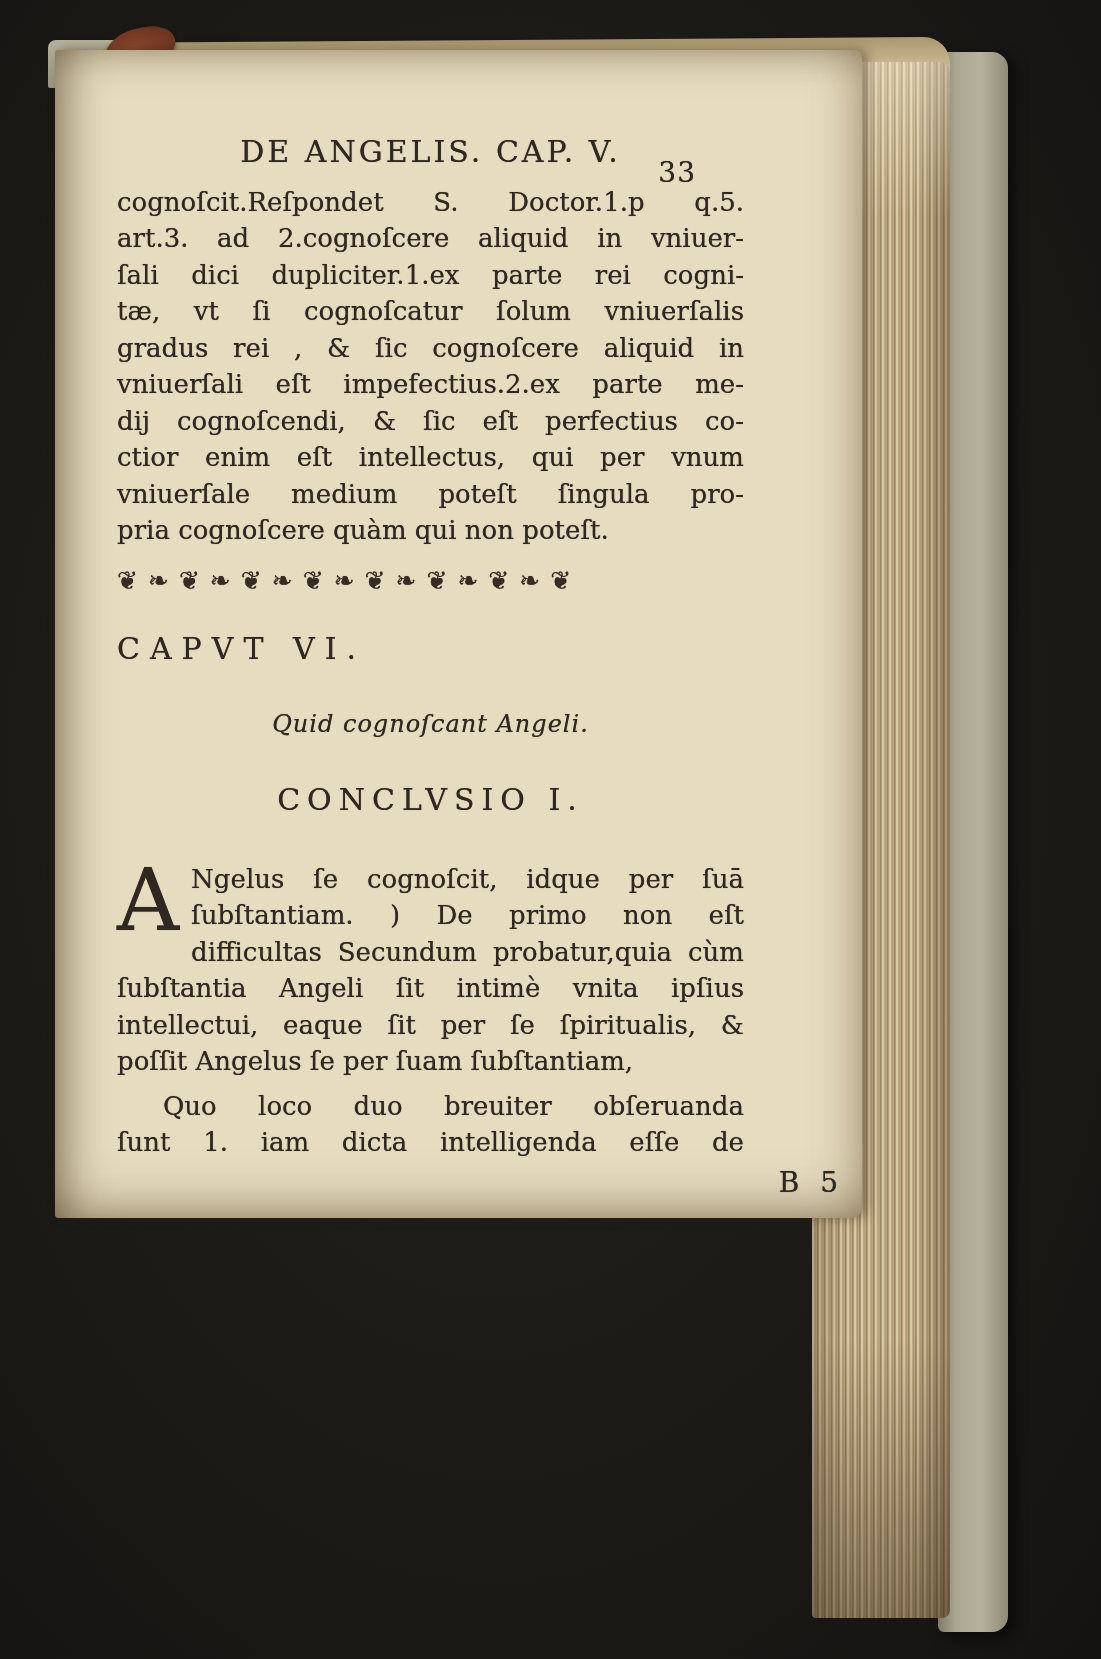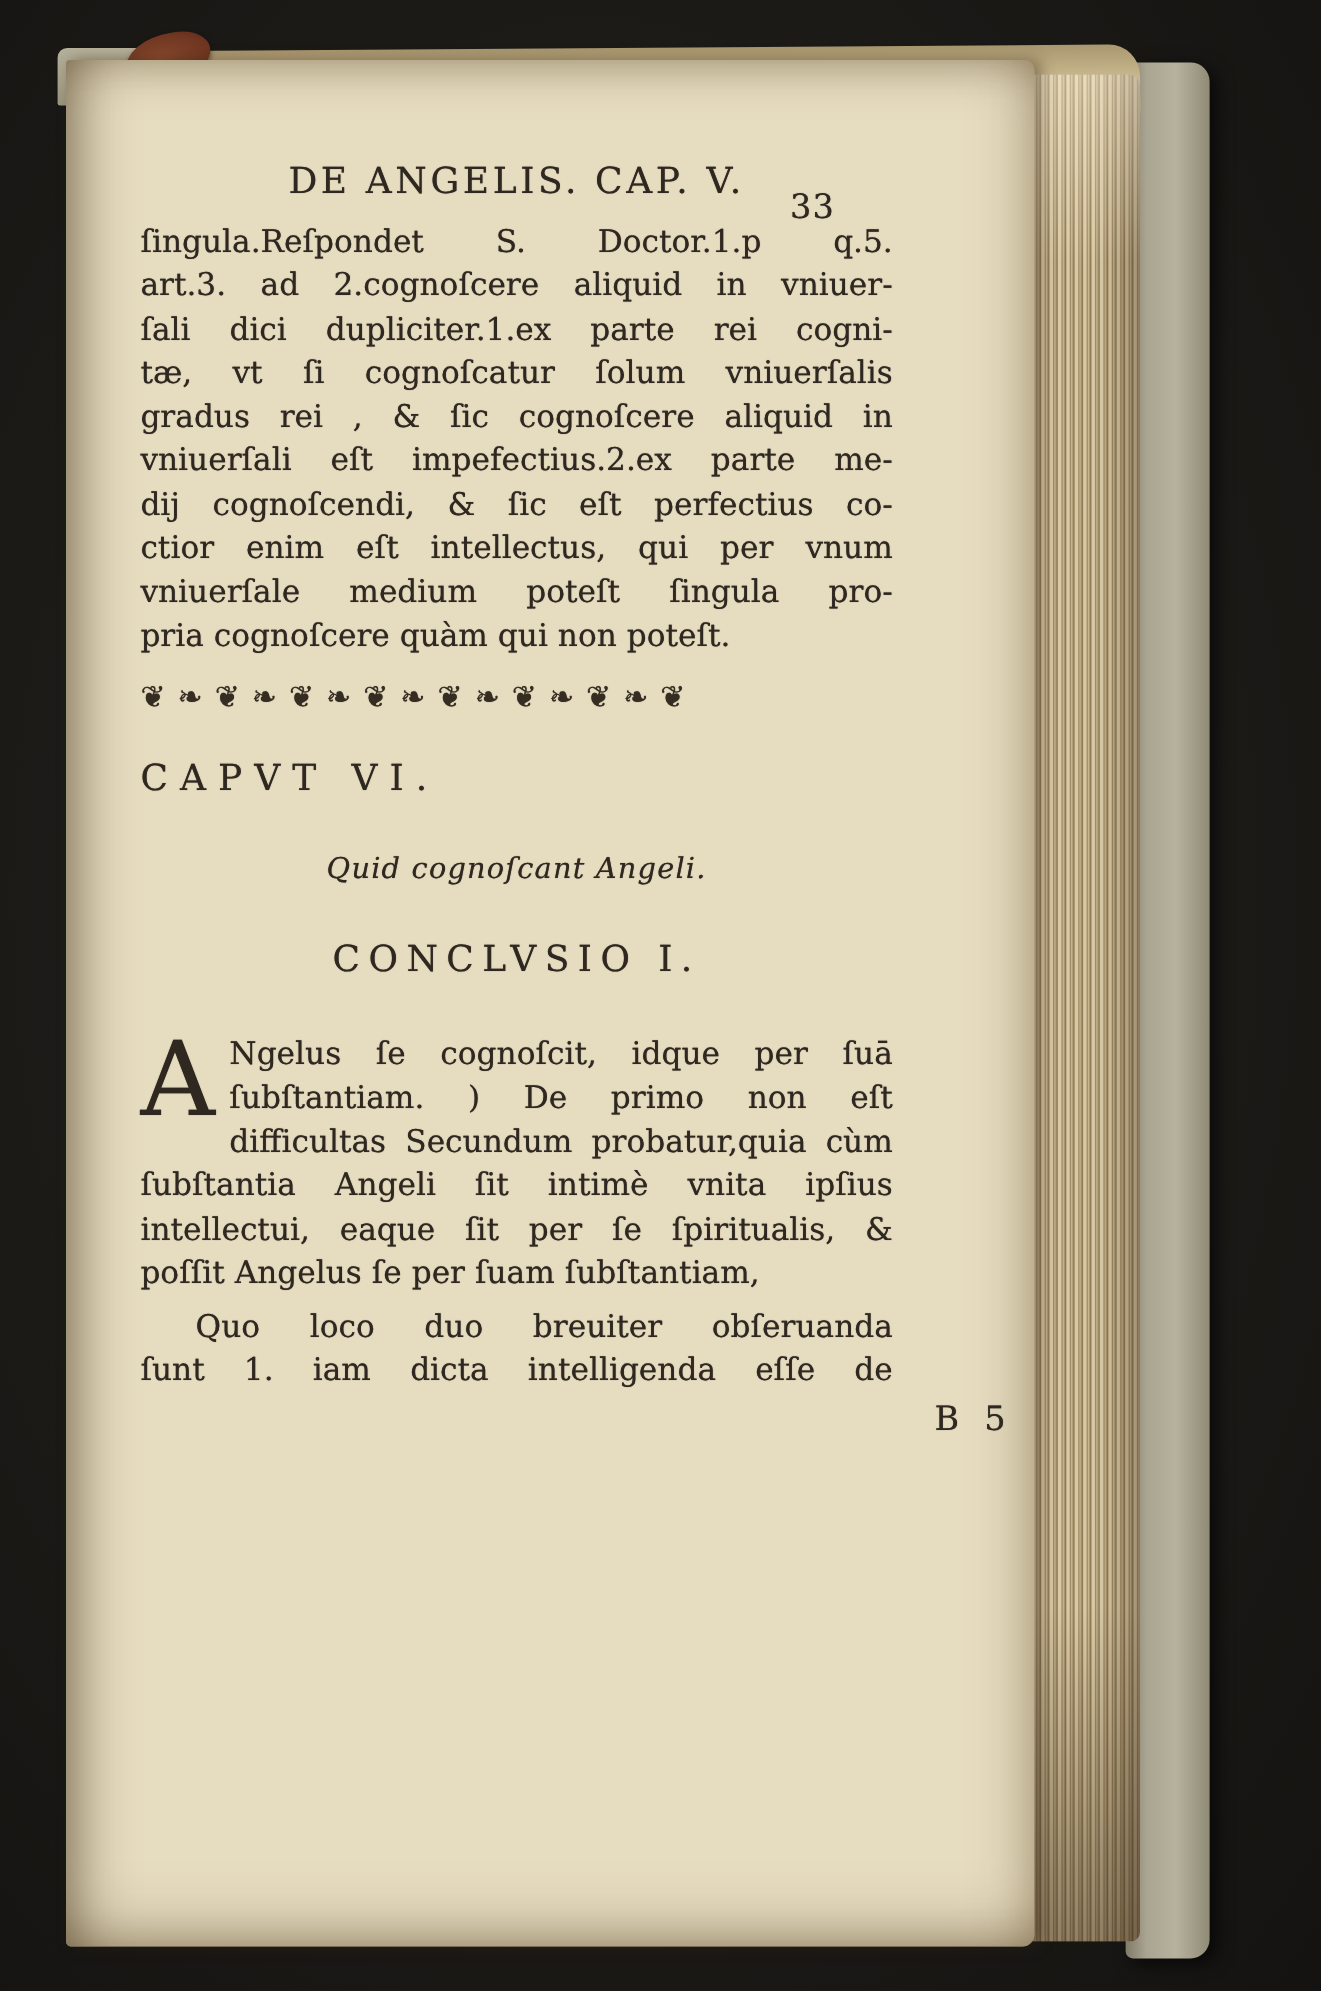--- a/index.html
+++ b/index.html
@@ -70,21 +70,21 @@
       repeating-linear-gradient(90deg,
         var(--stack-light) 0px, var(--stack-light) 2px,
         #9c8460 3px, #c9b890 4px,
         var(--stack-dark) 6px, #d2c29c 7px);
     border-radius: 6px 10px 8px 4px;
     z-index: 4;
   }
   
   .page {
     position: absolute;
-    left: 55px; top: 50px; width: 807px; height: 1572px;
+    left: 55px; top: 50px; width: 807px; height: 1168px;
     background:
       radial-gradient(ellipse at 30% 70%, rgba(0,0,0,0) 60%, rgba(120,95,55,.14) 100%),
       radial-gradient(ellipse at 62% 28%, rgba(140,110,70,.10) 0%, rgba(0,0,0,0) 22%),
       radial-gradient(ellipse at 45% 40%, #ebe2c8 0%, #e6dcc0 50%, #dccd ab 80%, #d0c09b 100%),
       linear-gradient(90deg, #c6b48d 0%, #e2d8bb 7%, var(--page) 14%, var(--page) 88%, #d6c7a3 100%);
     background-color: var(--page);
     border-radius: 3px 8px 10px 4px;
     box-shadow:
       inset 34px 0 46px -24px rgba(70,52,28,.55),
       inset -34px 0 50px -30px rgba(110,85,50,.40),
@@ -187,21 +187,21 @@
 
   <div class="page">
     <div class="page-inner">
 
       <div class="header-row">
         <span>DE ANGELIS. CAP. V.</span>
         <span class="pagenum">33</span>
       </div>
 
       <div class="para para1 last-left">
-          <div class="line">ſingula.Reſpondet S. Doctor.1.p q.5.</div>
+          <div class="line">cognoſcit.Reſpondet S. Doctor.1.p q.5.</div>
           <div class="line">art.3. ad 2.cognoſcere aliquid in vniuer-</div>
           <div class="line">ſali dici dupliciter.1.ex parte rei cogni-</div>
           <div class="line">tæ, vt ſi cognoſcatur ſolum vniuerſalis</div>
           <div class="line">gradus rei , &amp; ſic cognoſcere aliquid in</div>
           <div class="line">vniuerſali eſt impefectius.2.ex parte me-</div>
           <div class="line">dij cognoſcendi, &amp; ſic eſt perfectius co-</div>
           <div class="line">ctior enim eſt intellectus, qui per vnum</div>
           <div class="line">vniuerſale medium poteſt ſingula pro-</div>
           <div class="line">pria cognoſcere quàm qui non poteſt.</div>
         </div>

